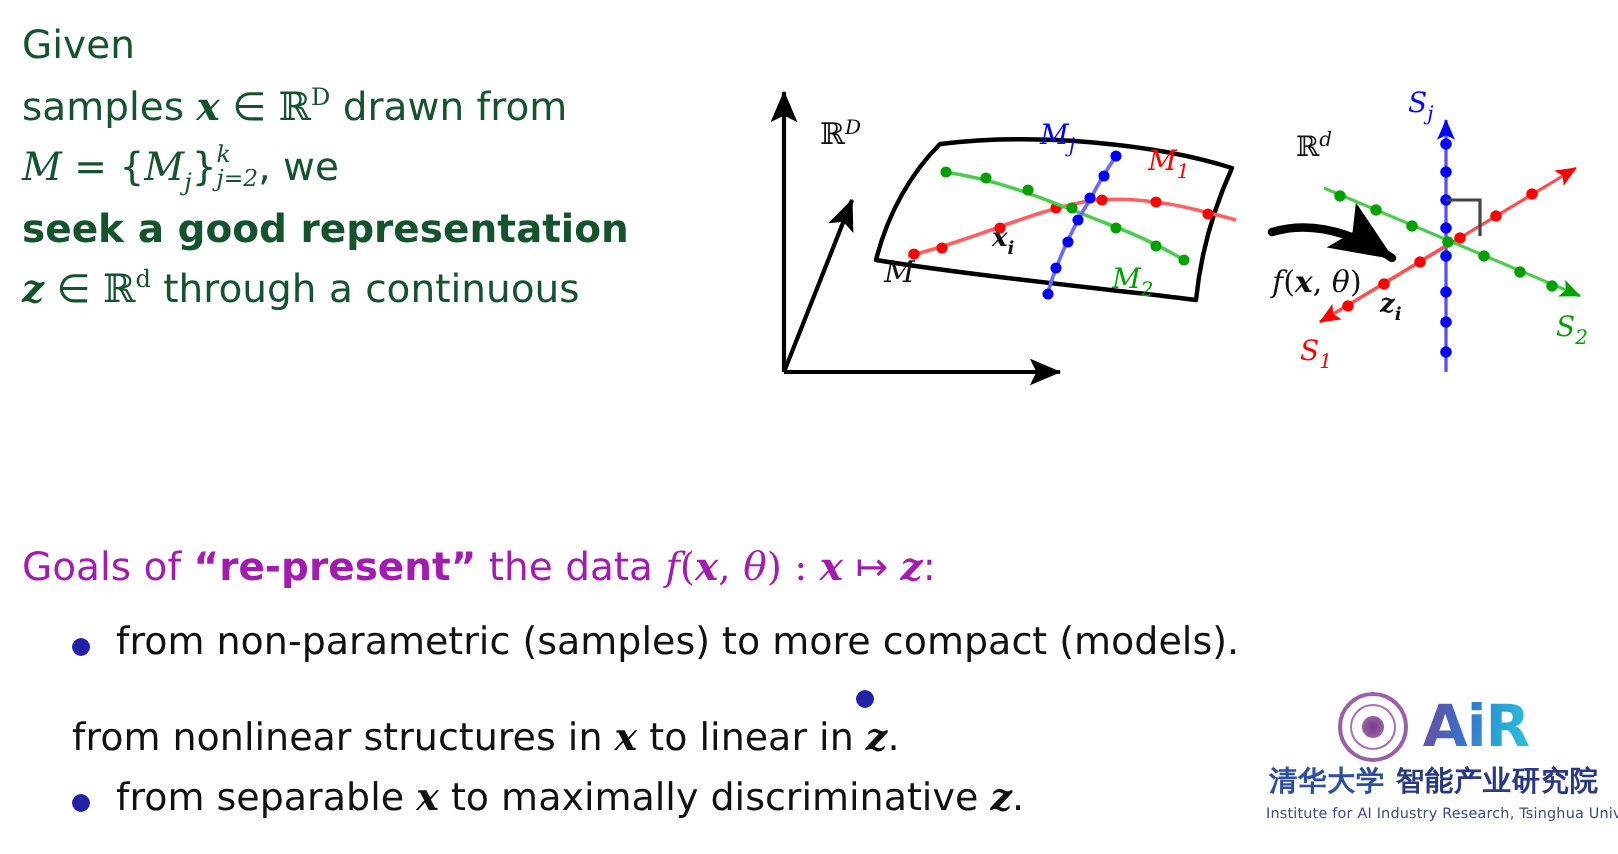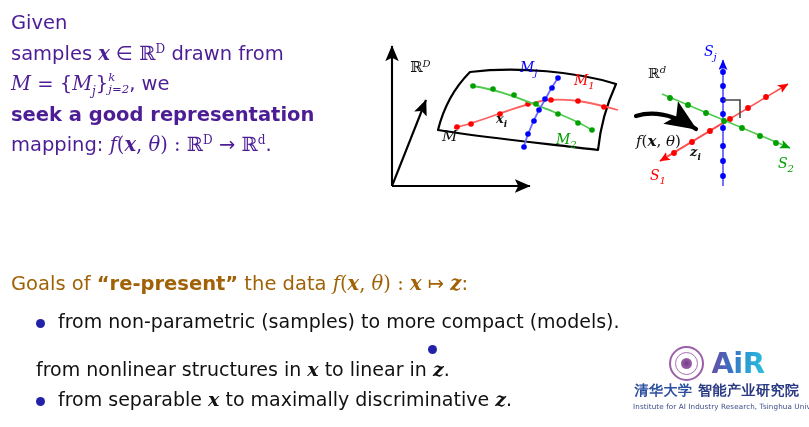--- a/index.html
+++ b/index.html
@@ -18,21 +18,21 @@
   }
 
   
   #given-block {
     position: absolute;
     left: 11px;
     top: 8px;
     width: 360px;
     font-size: 19.5px;
     line-height: 30.6px;
-    color: #4c1d95;
+    color: #14532d;
   }
   #given-block .ln { white-space: nowrap; }
   .bold { font-weight: bold; }
 
   
   .m {
     font-family: "DejaVu Serif", "Liberation Serif", serif;
     font-style: italic;
   }
   .mb {
@@ -59,21 +59,21 @@
     position: relative;
     top: -0.06em;
   }
 
   
   #goals-line {
     position: absolute;
     left: 11px;
     top: 272px;
     font-size: 19.5px;
-    color: #a16207;
+    color: #a21caf;
     white-space: nowrap;
   }
   .bullet-row {
     position: absolute;
     left: 36px;
     font-size: 19px;
     color: #111111;
     white-space: nowrap;
     display: flex;
     align-items: flex-end;
@@ -190,24 +190,24 @@
 
 
     <div class="ln">
       <span class="cal">M</span><span> = {</span><span class="cal">M</span><sub class="sm m">j</sub><span>}</span><span class="stack"><span class="m" style="display:block">k</span><span class="m" style="display:block">j=2</span></span><span>, we</span>
     </div>
 
     <div class="ln bold">
       <span>seek a good representation</span>
     </div>
 
-
     <div class="ln">
-      <span>mapping: </span><span class="m">f</span><span class="mu">(</span><span class="mb">x</span><span class="mu">, </span><span class="m">θ</span><span class="mu">) : </span><span class="mu">ℝ</span><sup class="sm mu">D</sup><span> → </span><span class="mu">ℝ</span><sup class="sm mu">d</sup><span>.</span>
-    </div>
+      <span class="mb">z</span><span> ∈ </span><span class="mu">ℝ</span><sup class="sm mu">d</sup><span> through a continuous</span>
+    </div>
+
   </div>
 
   <div id="goals-line">
     <span>Goals of </span><span class="bold">“re-present”</span><span> the data </span><span class="m">f</span><span class="mu">(</span><span class="mb">x</span><span class="mu">, </span><span class="m">θ</span><span class="mu">) : </span><span class="mb">x</span><span> ↦ </span><span class="mb">z</span><span>:</span>
   </div>
 
   <div class="bullet-row" id="b0">
     <span class="bullet-dot"></span>
     <span><span>from non-parametric (samples) to more compact (models).</span></span>
   </div>

